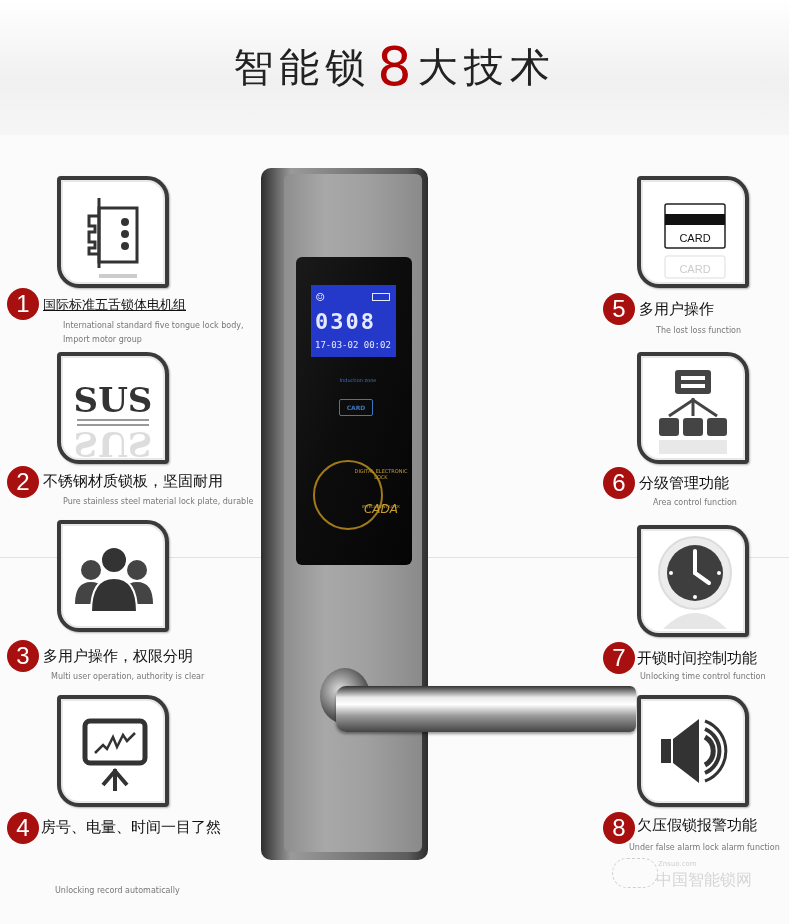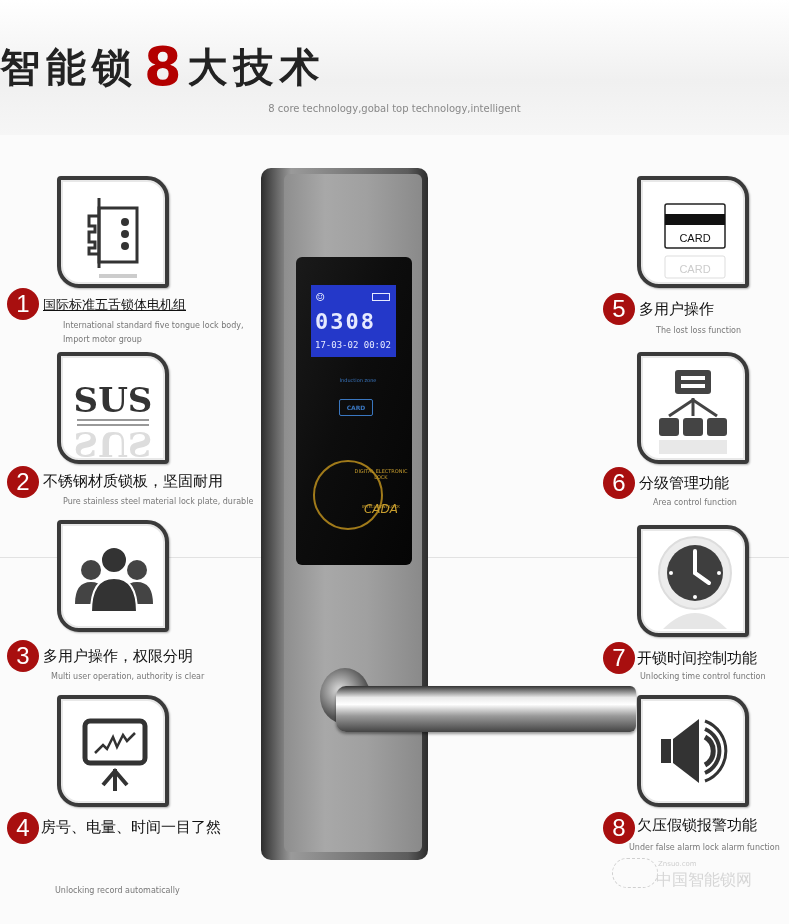--- a/index.html
+++ b/index.html
@@ -1,19 +1,19 @@
 <!DOCTYPE html>
 <html><head>
 <meta charset="utf-8">
 <style>
   * { box-sizing: border-box; margin: 0; padding: 0; }
   body { width: 789px; height: 924px; background: #fbfbfb; font-family: "DejaVu Sans", sans-serif; position: relative; overflow: hidden; }
   .header { position: absolute; left: 0; top: 0; width: 789px; height: 135px;
     background: linear-gradient(#ffffff 0%, #f0f0f0 60%, #f6f6f6 100%); }
-  .title { position: absolute; top: 35px; left: 0; width: 789px; text-align: left; font-size: 40px; font-weight: bold; color: #222; letter-spacing: 6px; }
+  .title { position: absolute; top: 35px; left: 0; width: 789px; text-align: center; font-size: 40px; font-weight: normal; color: #222; letter-spacing: 6px; }
   .title .accent { color: #b30000; font-size: 54px; vertical-align: -4px; letter-spacing: 0; margin: 0 6px; }
   .subtitle { position: absolute; top: 103px; width: 789px; text-align: center; font-size: 10px; color: #888; }
   .divider { position: absolute; left: 0; top: 557px; width: 789px; height: 1px; background: #e2e2e2; }
 
   .icon-box { position: absolute; width: 112px; height: 112px; background: #fff;
     border: 4px solid #3a3a3a; border-radius: 4px 22px 4px 22px;
     box-shadow: inset 0 0 0 2px #e8e8e8, 1px 1px 2px rgba(0,0,0,0.3); overflow: hidden; }
   .icon-box svg { position: absolute; left: 0; top: 0; width: 104px; height: 104px; }
 
   .feat { position: absolute; }
@@ -53,21 +53,20 @@
   .wm .t1 { position: absolute; left: 46px; top: 2px; font-size: 7px; color: #cfcfcf; }
   .wm .t2 { position: absolute; left: 44px; top: 12px; font-size: 16px; color: #d6d6d6; white-space: nowrap; }
 </style>
 </head>
 <body>
 
 <div class="header">
   <div class="title">
     <span>智能锁</span><span class="accent">8</span><span>大技术</span>
   </div>
-  <div class="subtitle">8 core technology,gobal top technology,intelligent</div>
 </div>
 <div class="divider"></div>
 
 <div class="lock-body"></div>
 <div class="lock-face"></div>
 <div class="glass"></div>
 <div class="lcd">
   <span class="smile">☺</span>
   <span class="batt"></span>
   <span class="digits">0308</span>

